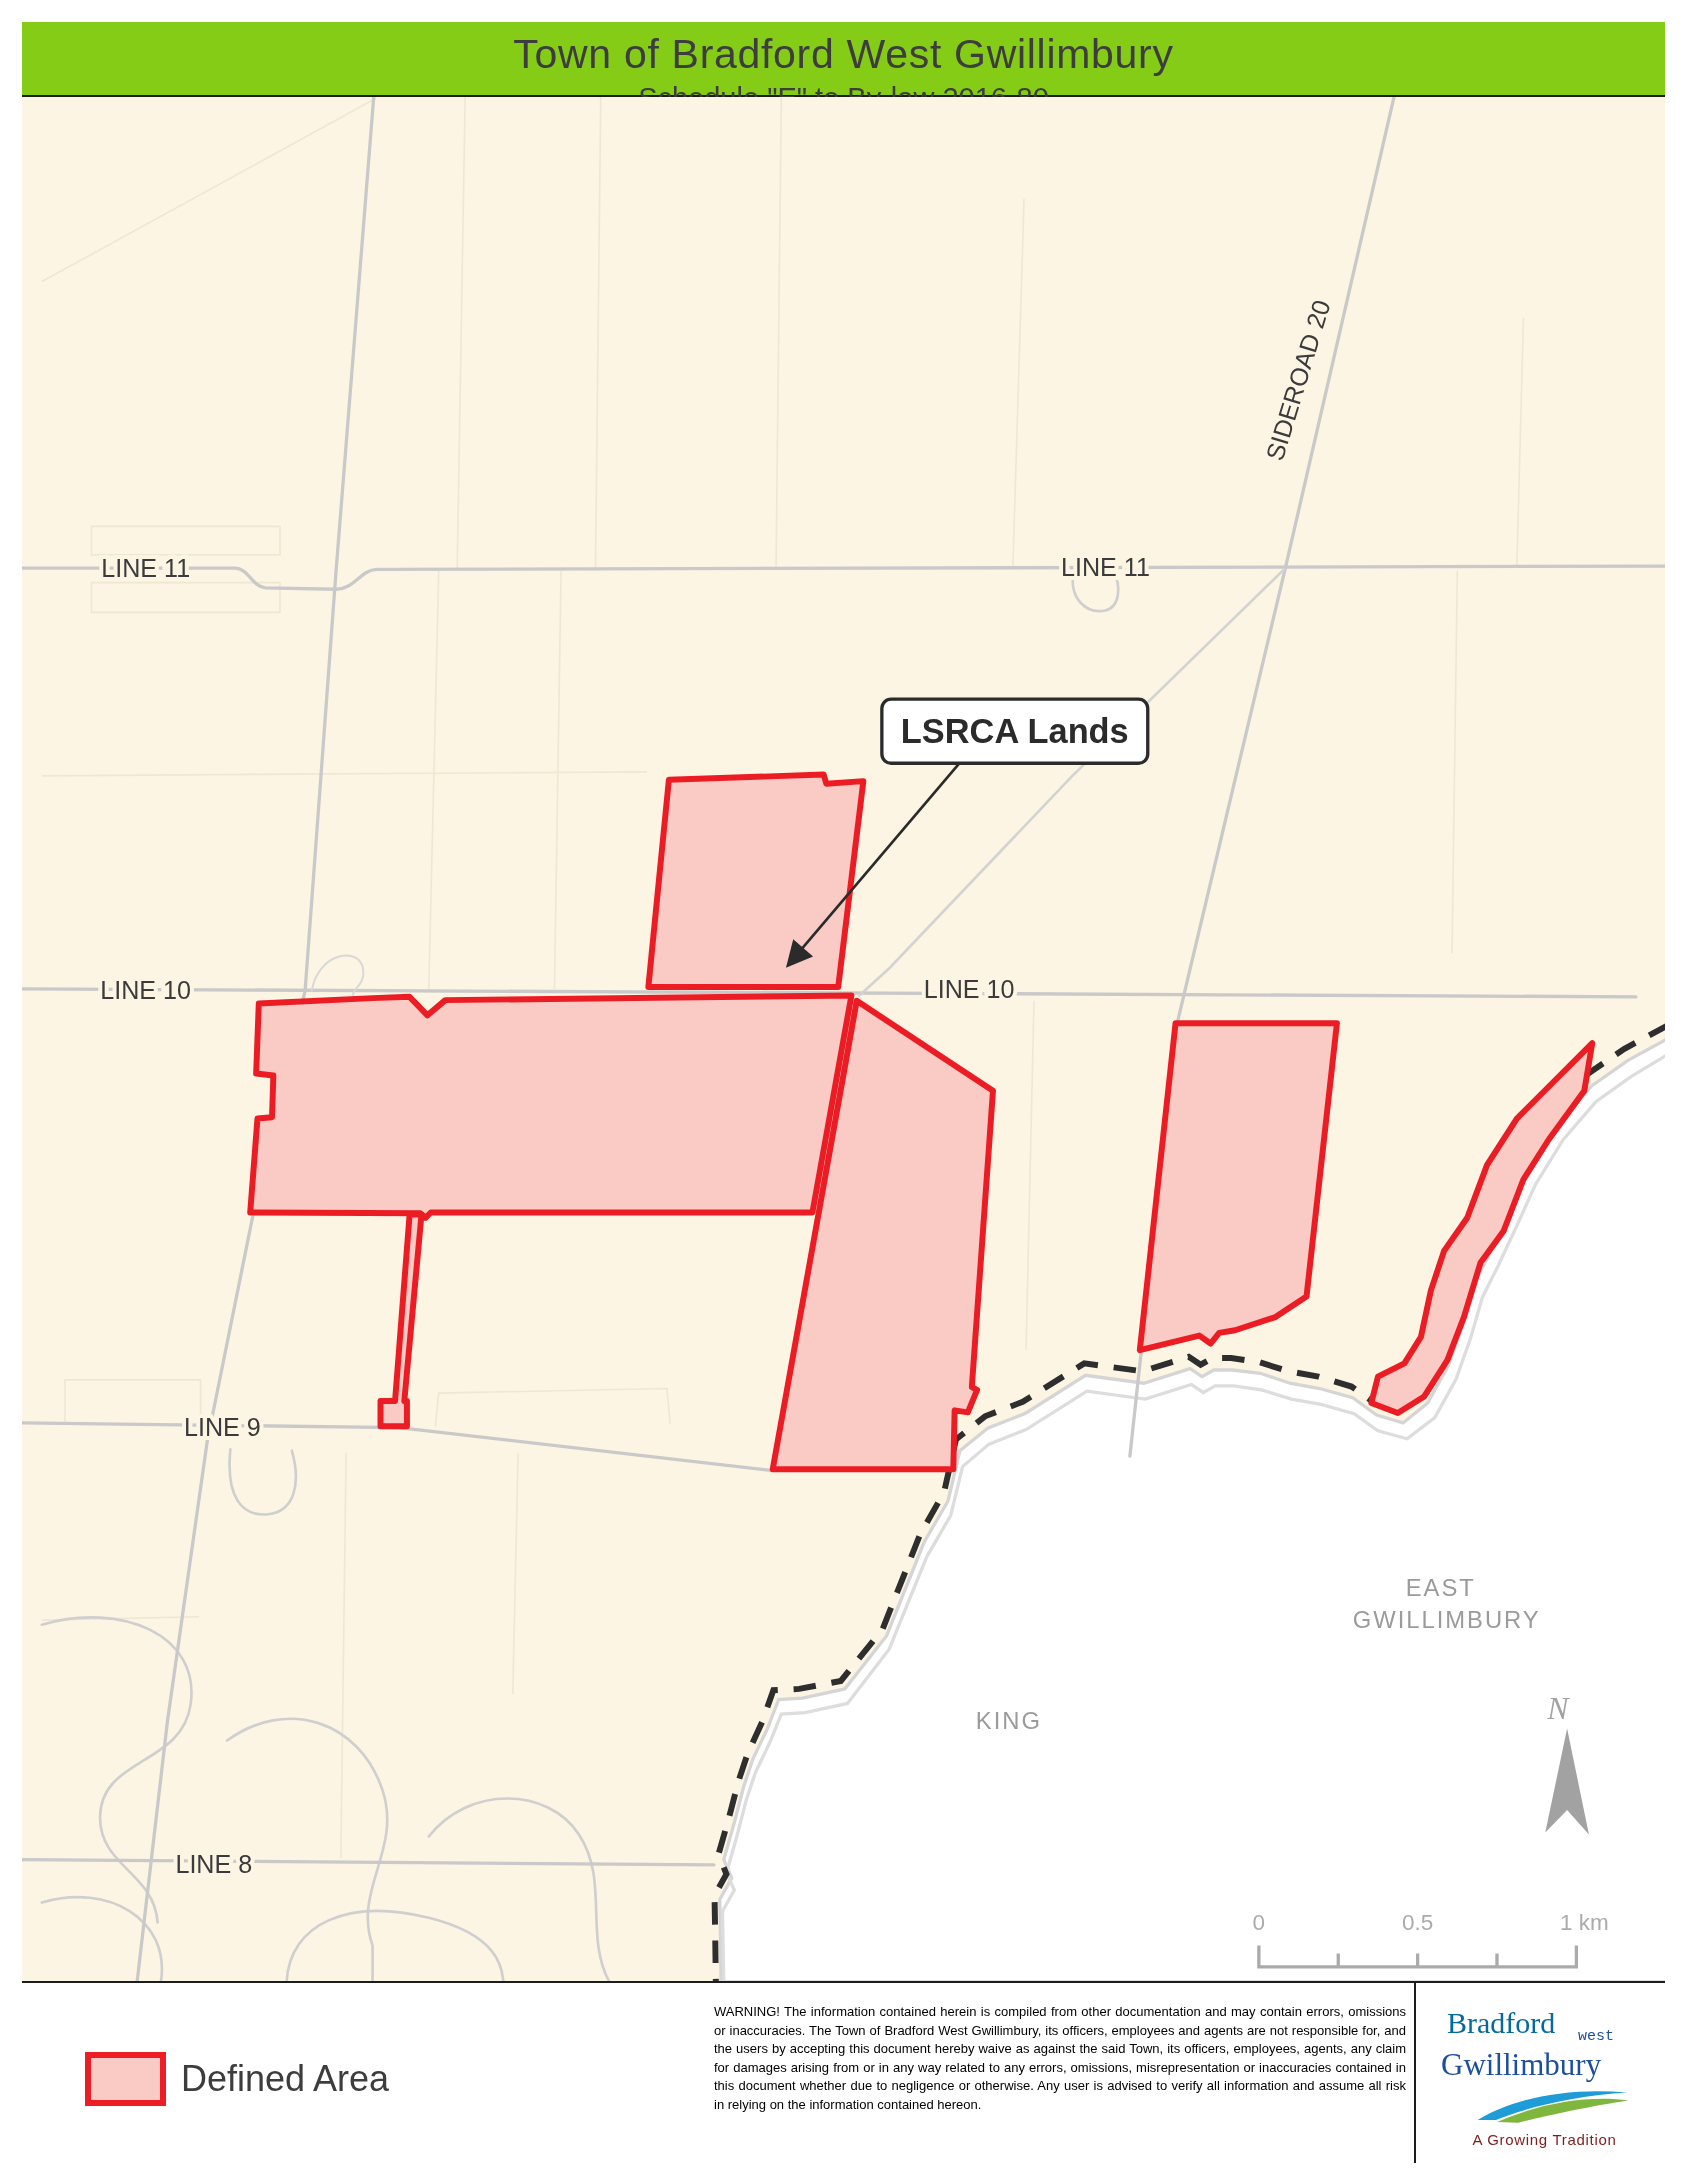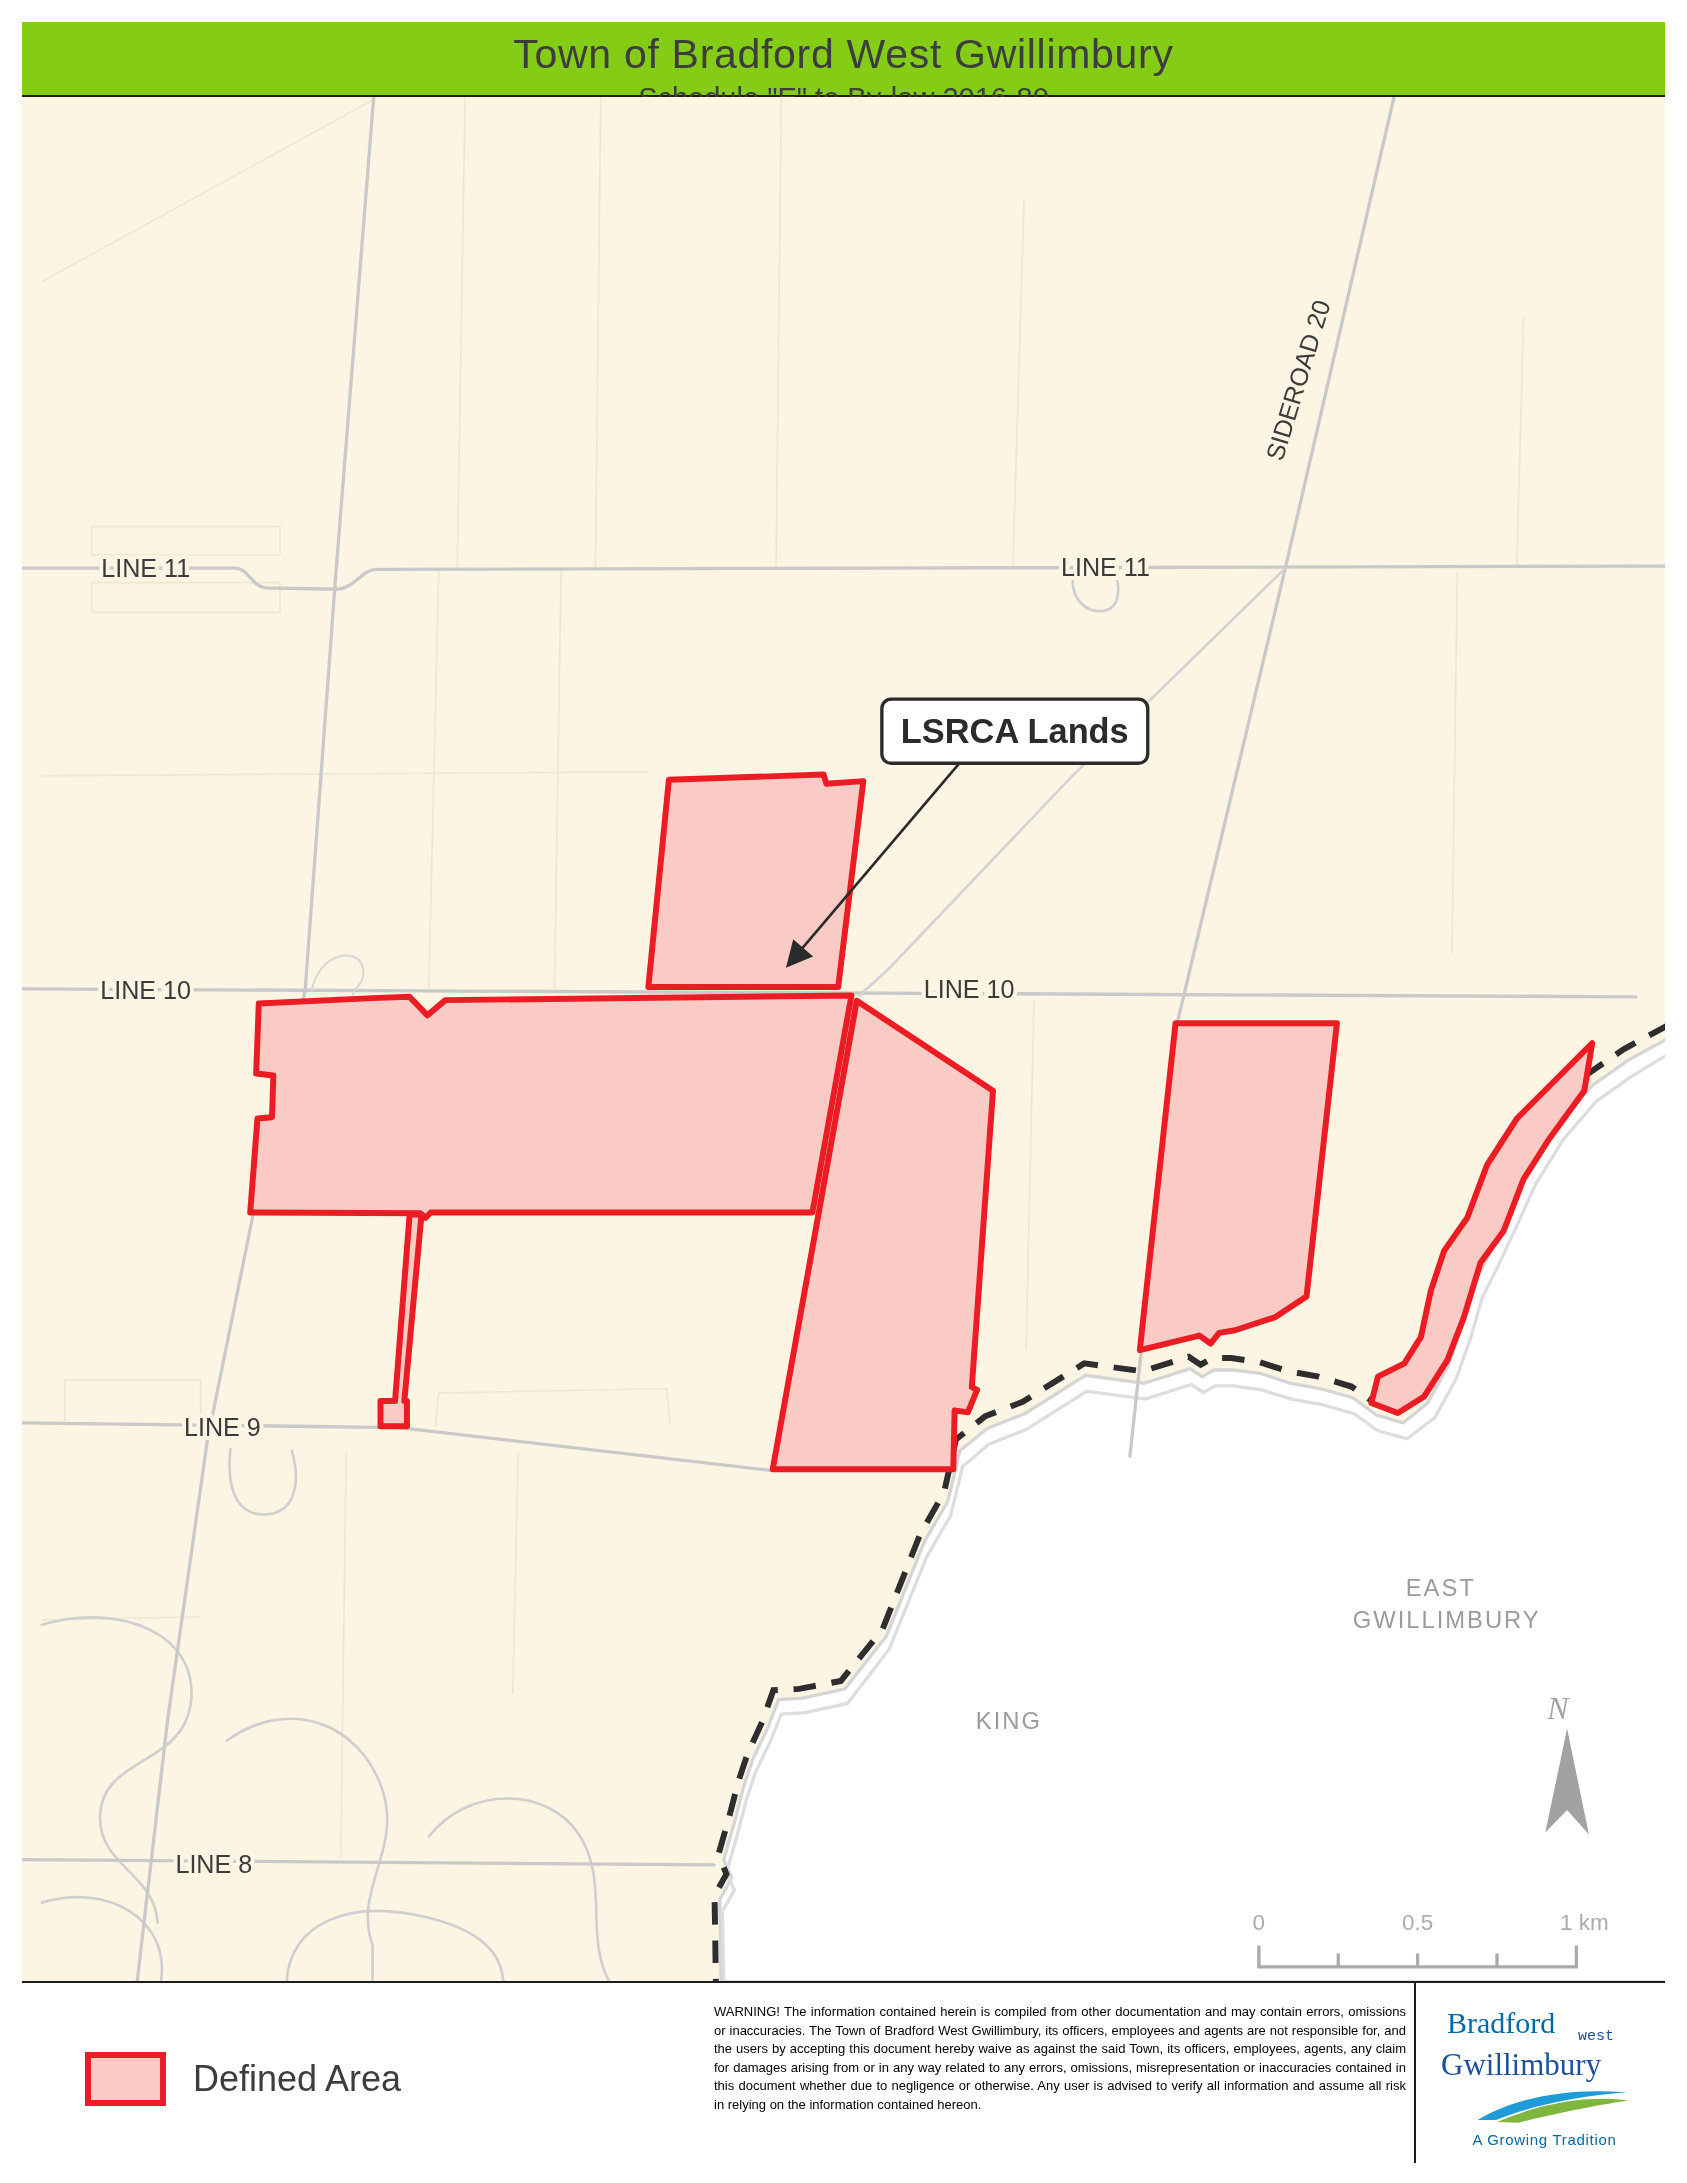--- a/index.html
+++ b/index.html
@@ -6,36 +6,36 @@
   .page{position:relative;width:1687px;height:2183px;background:#ffffff;
         font-family:"Liberation Sans",sans-serif;overflow:hidden;}
   .title-block{position:absolute;left:22px;top:22px;width:1643px;height:73px;
                background:#84cc16;border-bottom:2px solid #1c1c1c;text-align:center;}
   .title-main{margin:0;padding-top:9.3px;font-size:41px;font-weight:400;color:#3d3d3d;letter-spacing:0.7px;}
   .title-sub{margin:0;padding-top:4px;font-size:29px;font-weight:400;color:#3d3d3d;}
   .map-wrap{position:absolute;left:22px;top:97px;width:1643px;height:1885px;}
   .map-wrap svg{display:block;width:100%;height:100%;}
   .bottom-strip{position:absolute;left:22px;top:1981px;width:1643px;height:180px;
                 background:#ffffff;border-top:2px solid #1c1c1c;}
-  .legend{position:absolute;left:63px;top:69px;display:flex;align-items:center;gap:27px;}
+  .legend{position:absolute;left:63px;top:69px;display:flex;align-items:center;gap:15px;}
   .legend-swatch{width:69px;height:42px;background:#F9CBC4;border:6.6px solid #EE1C25;}
   .legend-label{font-size:36px;color:#3d3d3d;}
   .warning{position:absolute;left:692px;top:20px;width:692px;font-size:13px;line-height:1.43;
            color:#000000;text-align:justify;}
   .divider{position:absolute;left:1392px;top:0;width:2px;height:180px;background:#1c1c1c;}
   .logo{position:absolute;left:1403px;top:4px;width:239px;height:173px;}
   .logo-bradford{position:absolute;left:22px;top:18.5px;font-family:"Liberation Serif",serif;
                  font-size:30px;color:#0369a1;}
   .logo-west{position:absolute;left:153px;top:41px;font-family:Liberation Mono, monospace;
              font-size:15px;color:#1D4F9E;}
   .logo-gwillimbury{position:absolute;left:16px;top:60px;font-family:"Liberation Serif",serif;
                     font-size:31px;color:#1D4F9E;}
   .logo-swoosh{position:absolute;left:52px;top:99px;}
   .logo-tagline{position:absolute;left:0;top:144px;width:100%;text-align:center;
-                font-size:15px;color:#0369a1;letter-spacing:0.7px;}
+                font-size:15px;color:#7f1d1d;letter-spacing:0.7px;}
   text{font-family:"Liberation Sans",sans-serif;}
   .road-label{font-size:38px;fill:#3B3B3B;paint-order:stroke;stroke:#FCF5E3;stroke-width:12px;}
   .muni-label{font-size:36px;fill:#9B9B9B;letter-spacing:3px;}
   .scale-label{font-size:34px;fill:#ABABAB;}
   .north-n{font-family:"Liberation Serif",serif;font-style:italic;font-size:48px;fill:#A2A2A2;}
   .callout-text{font-size:52px;font-weight:700;fill:#2b2b2b;}
 </style>
 </head>
 <body>
 

